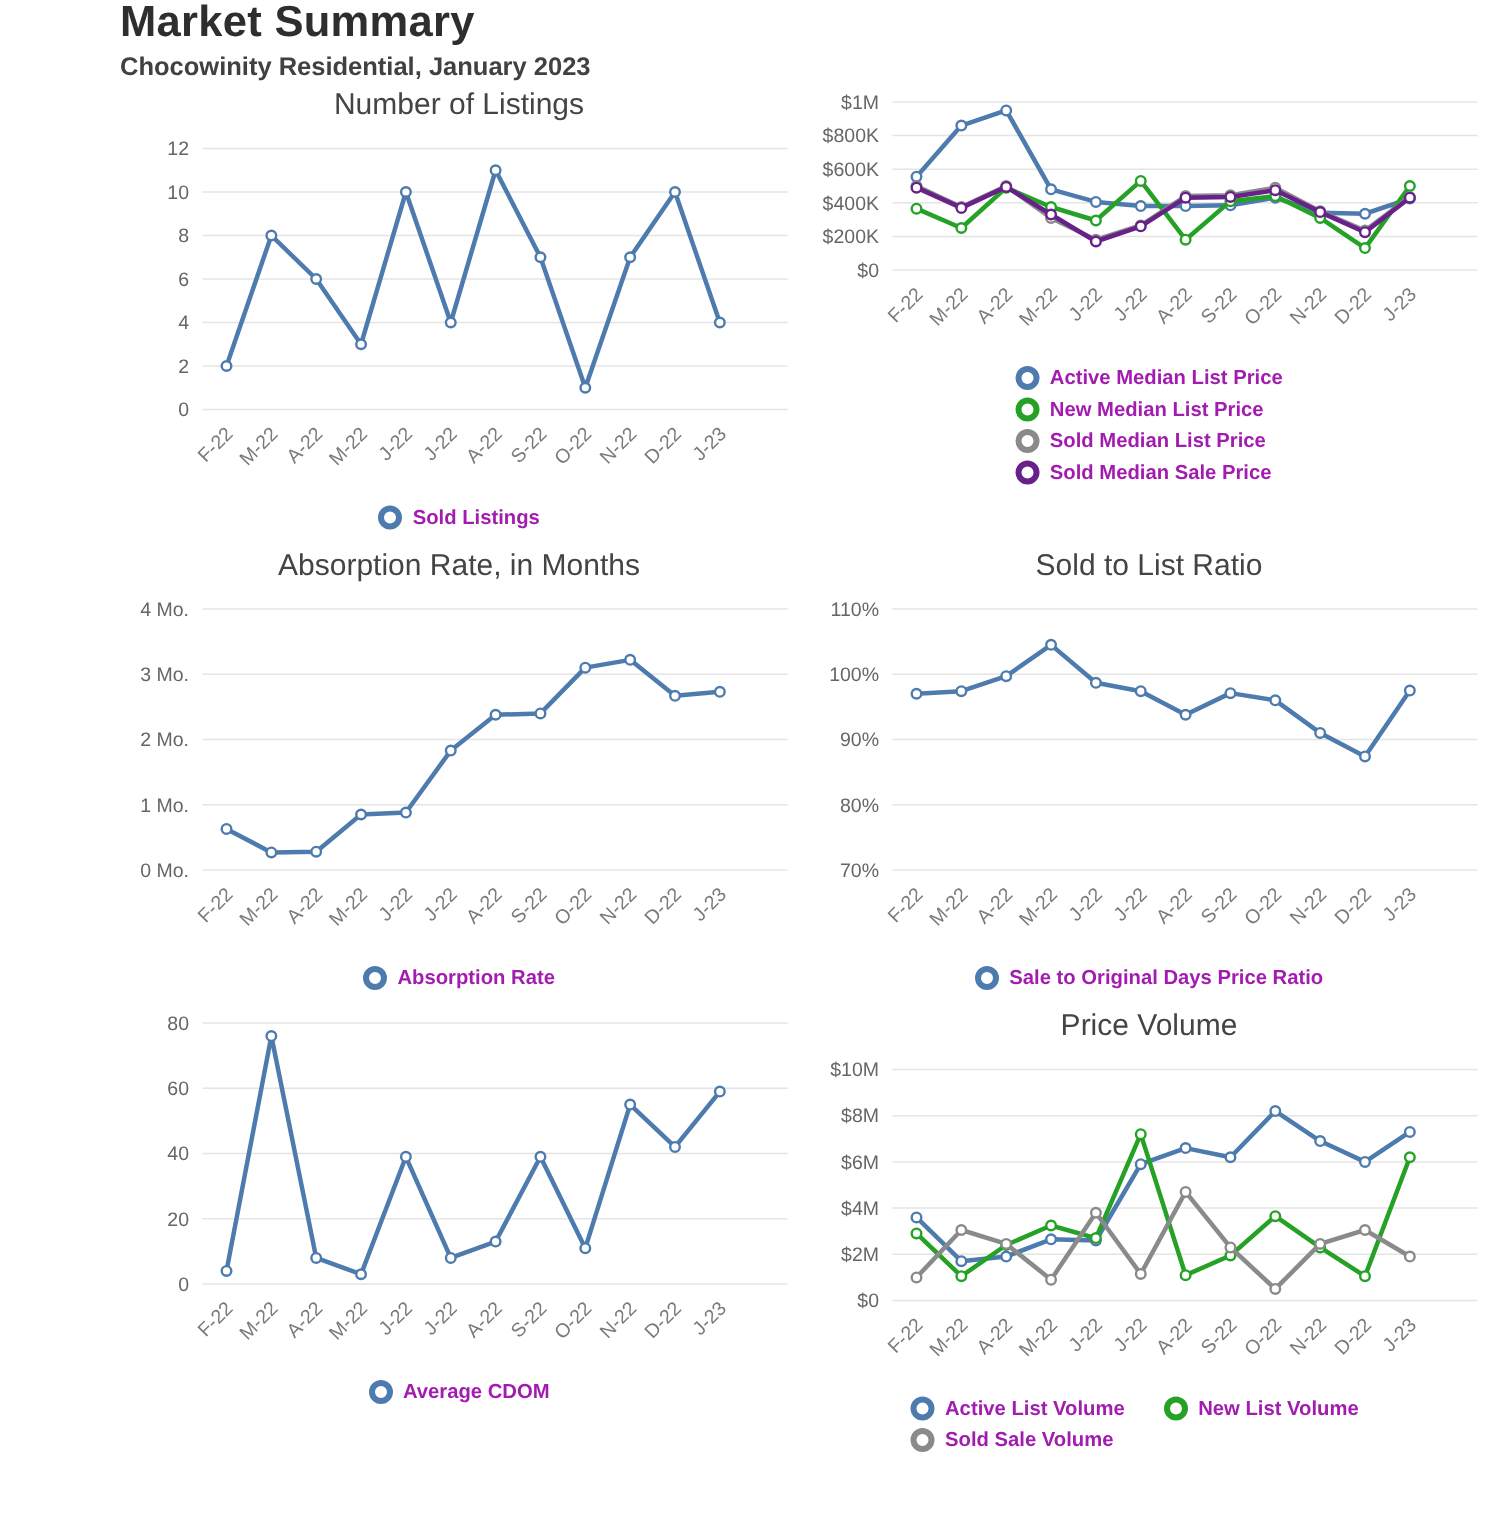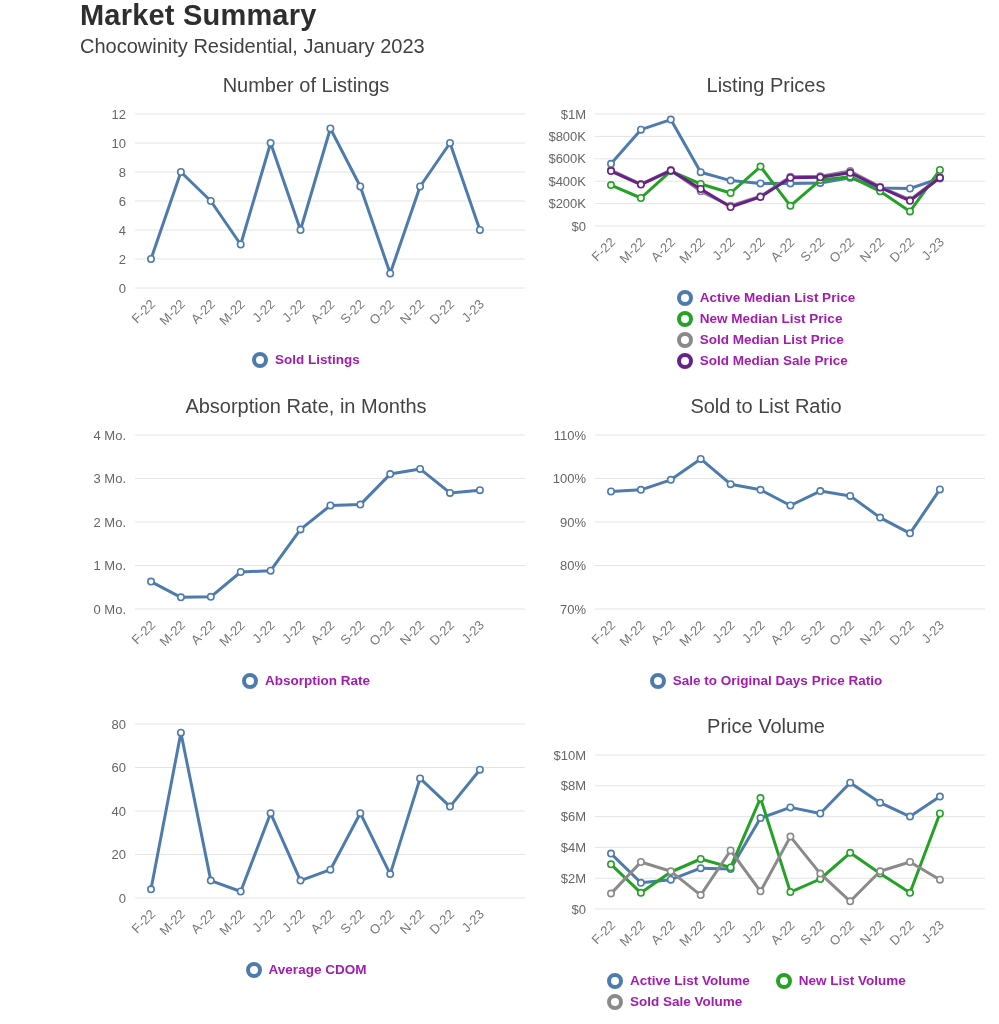--- a/index.html
+++ b/index.html
@@ -15,30 +15,31 @@
 
   .report-header h1 {
     margin: 0;
     font-size: 29px;
     font-weight: bold;
     color: #2e2e2e;
     letter-spacing: 0.2px;
     line-height: 1.1;
   }
   .report-header .subtitle {
-    font-size: 20px;
+    font-size: 17px;
     color: #414141;
     margin-top: 3px;
+    font-weight: bold;
   }
 
   .charts-grid {
     display: grid;
     grid-template-columns: 460px 452px;
-    margin-top: 16px;
-    row-gap: 26px;
+    margin-top: 4px;
+    row-gap: 13px;
   }
   .chart-card { width: 452px; }
   .chart-title {
     margin: 0 0 8px 0;
     font-size: 20px;
     font-weight: 400;
     color: #444444;
     text-align: center;
   }
   .chart-plot svg { display: block; }
@@ -139,21 +140,20 @@
           <div class="legend-inner legend-row">
             <div class="legend-item">
               <span class="legend-ring" style="border-color: rgb(78, 123, 174);"></span>
               <span>Sold Listings</span>
             </div>
           </div>
         </div>
     </section>
 
     <section class="chart-card">
-      <h2 class="chart-title">Listing Prices</h2>
       <div class="chart-plot">
           <svg width="451" height="183">
             <line x1="55" y1="121" x2="445" y2="121" stroke="#e4e4e4" stroke-width="1"></line>
             <text x="46" y="125.5" text-anchor="end" fill="#666666" font-size="13">$0</text>
             <line x1="55" y1="98.60000000000001" x2="445" y2="98.60000000000001" stroke="#e4e4e4" stroke-width="1"></line>
             <text x="46" y="103.10000000000001" text-anchor="end" fill="#666666" font-size="13">$200K</text>
             <line x1="55" y1="76.2" x2="445" y2="76.2" stroke="#e4e4e4" stroke-width="1"></line>
             <text x="46" y="80.7" text-anchor="end" fill="#666666" font-size="13">$400K</text>
             <line x1="55" y1="53.800000000000004" x2="445" y2="53.800000000000004" stroke="#e4e4e4" stroke-width="1"></line>
             <text x="46" y="58.300000000000004" text-anchor="end" fill="#666666" font-size="13">$600K</text>

